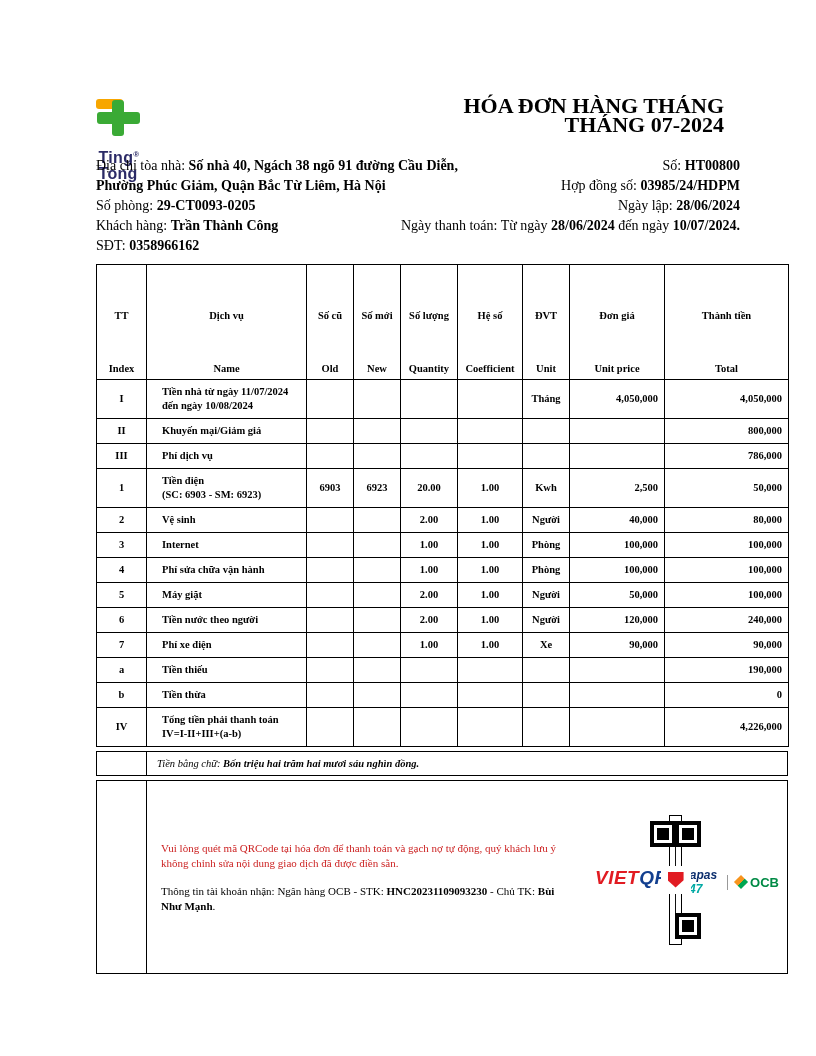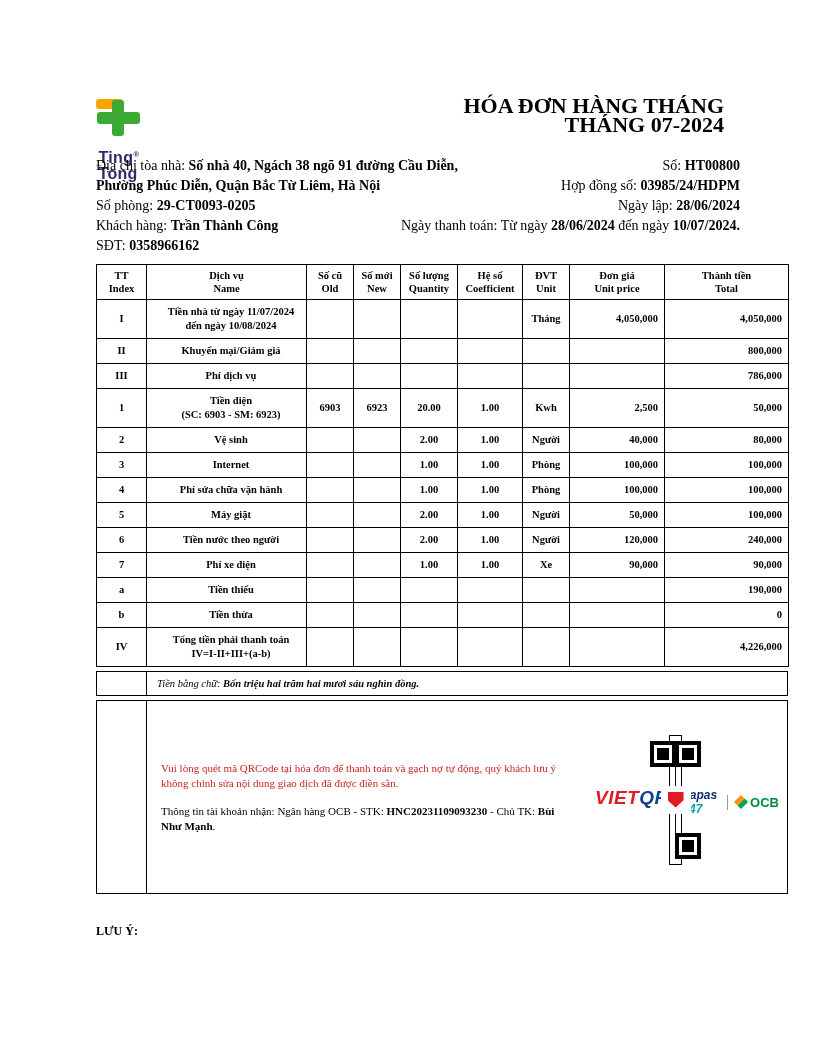--- a/index.html
+++ b/index.html
@@ -21,24 +21,24 @@
 
   
   .info { width:644px; margin-top:12px; }
   .info-row { display:flex; justify-content:space-between; font-size:14px; line-height:20px; }
   .info b { font-weight:bold; }
 
   
   table.inv { border-collapse:collapse; table-layout:fixed; width:692px; margin-top:8px; }
   .inv th, .inv td { border:1px solid #000; font-size:10.5px; vertical-align:middle; }
   .inv th { font-weight:bold; text-align:center; padding:4px 2px; }
-  .inv th div { line-height:13px; }
+  .inv th div { line-height:13px;margin-top:40px; }
   .inv td { font-weight:bold; padding:5px 6px; line-height:14px; }
   td.c-idx { text-align:center; }
-  td.c-name { text-align:center; padding-left:15px; }
+  td.c-name { text-align:left; padding-left:15px; }
   td.c-name div { line-height:14px; }
   td.c-ctr { text-align:center; }
   td.c-rt { text-align:right; }
 
   
   .words { display:flex; border:1px solid #000; margin-top:4px; width:692px; }
   .words .cell-idx { width:50px; border-right:1px solid #000; }
   .words .cell-text { flex:1; padding:5px 10px; font-size:10.5px; font-style:italic; line-height:13px; }
   .words b { font-weight:bold; }
 
@@ -102,21 +102,21 @@
       <div class="info-row">
         <div>
           <span>Địa chỉ tòa nhà: </span><b>Số nhà 40, Ngách 38 ngõ 91 đường Cầu Diễn,</b>
         </div>
         <div>
           <span>Số: </span><b>HT00800</b>
         </div>
       </div>
       <div class="info-row">
         <div>
-          <b>Phường Phúc Diễn, Quận Bắc Từ Liêm, Hà Nội</b>
+          <b>Phường Phúc Giảm, Quận Bắc Từ Liêm, Hà Nội</b>
         </div>
         <div>
           <span>Hợp đồng số: </span><b>03985/24/HDPM</b>
         </div>
       </div>
       <div class="info-row">
         <div>
           <span>Số phòng: </span><b>29-CT0093-0205</b>
         </div>
         <div>
@@ -410,16 +410,15 @@
             <div class="logo-sep"></div>
             <div class="ocb">
                 <span class="ocb-icon"></span>
                 <span>OCB</span>
               </div>
           </div>
         </div>
       </div>
     </div>
 
-    <div class="note">LƯU Ý:</div>
 
   </div>
 </div>
 
 </body></html>

